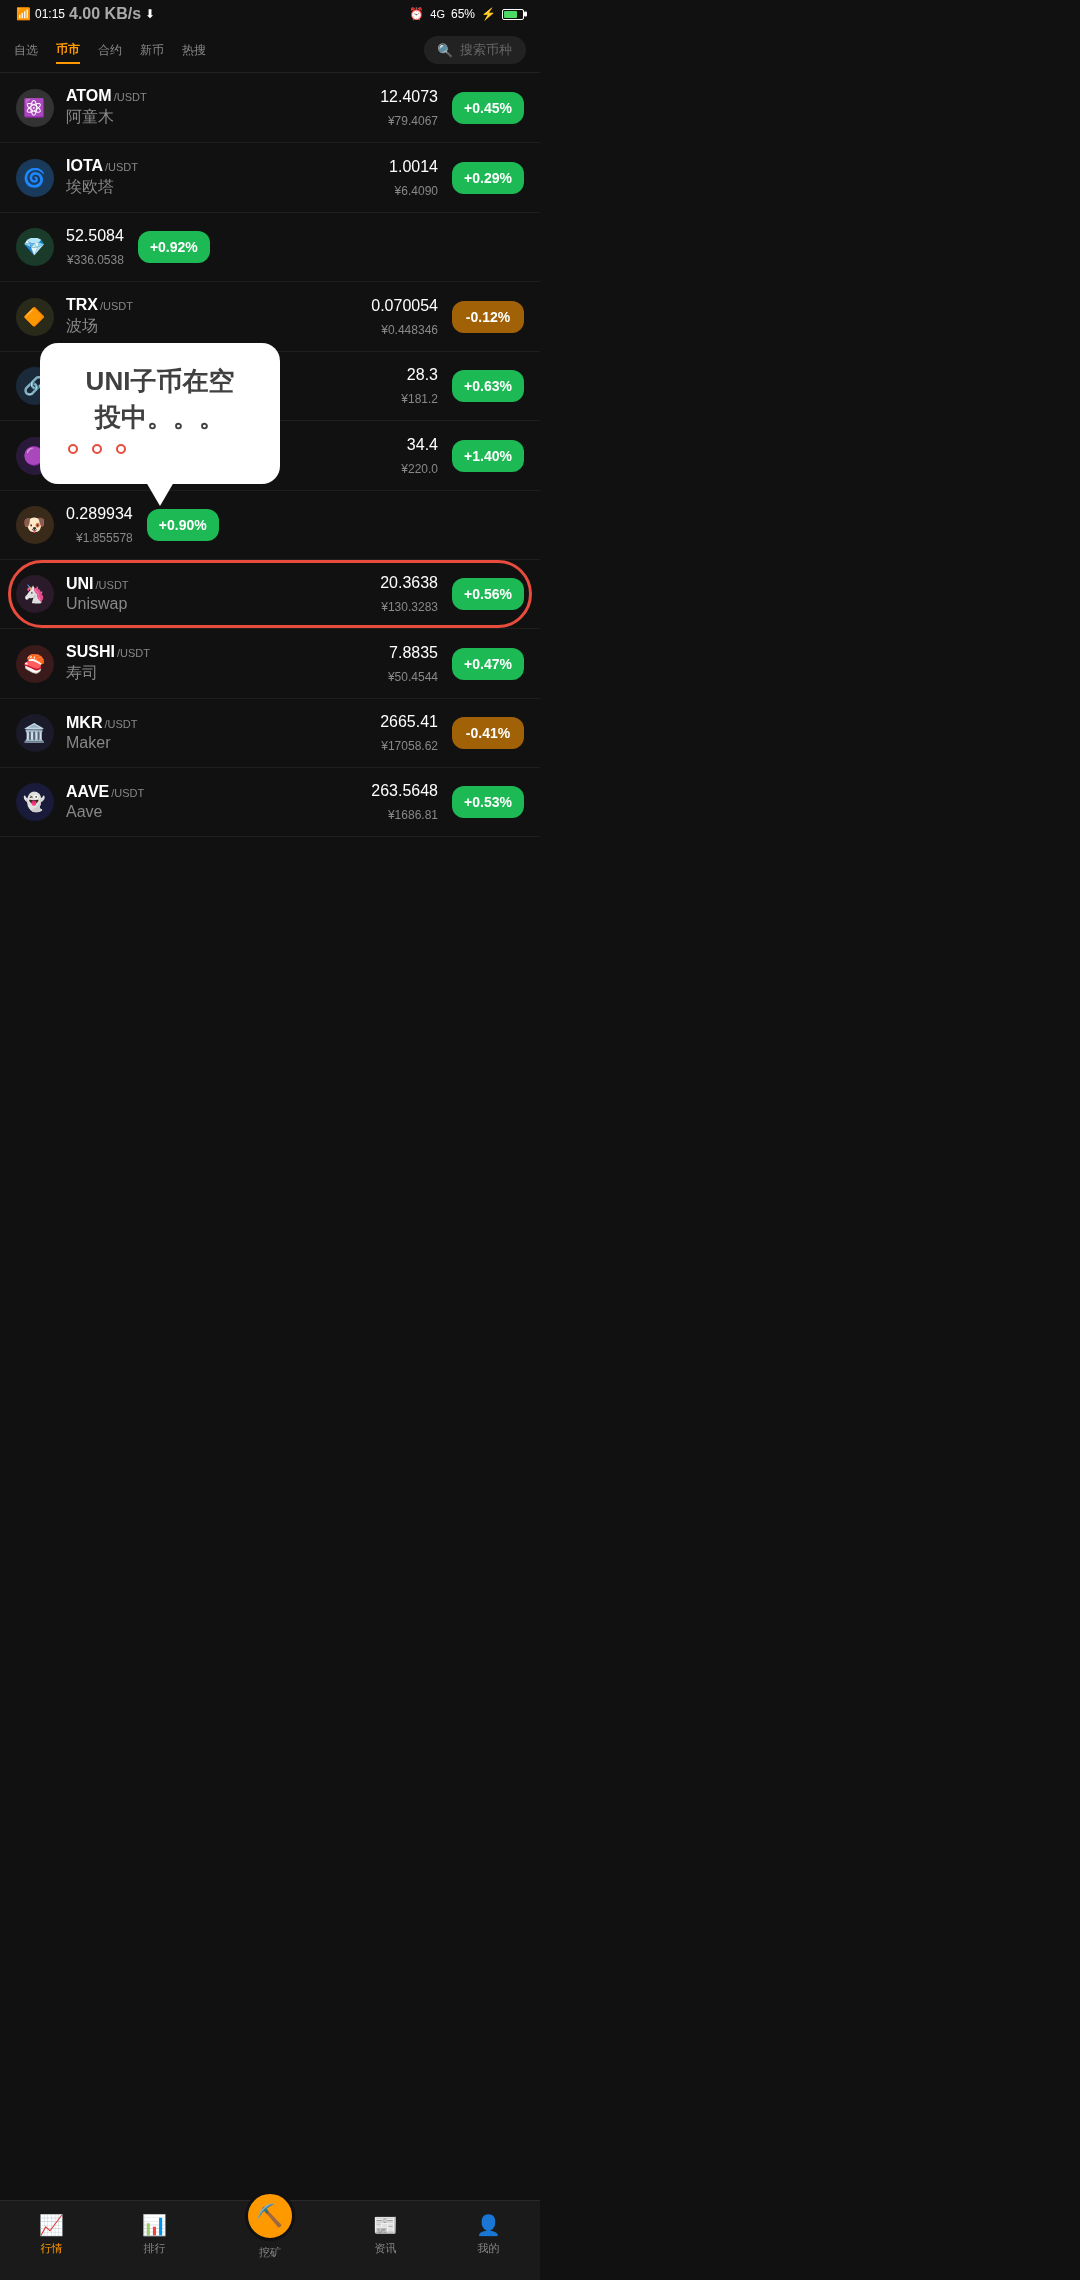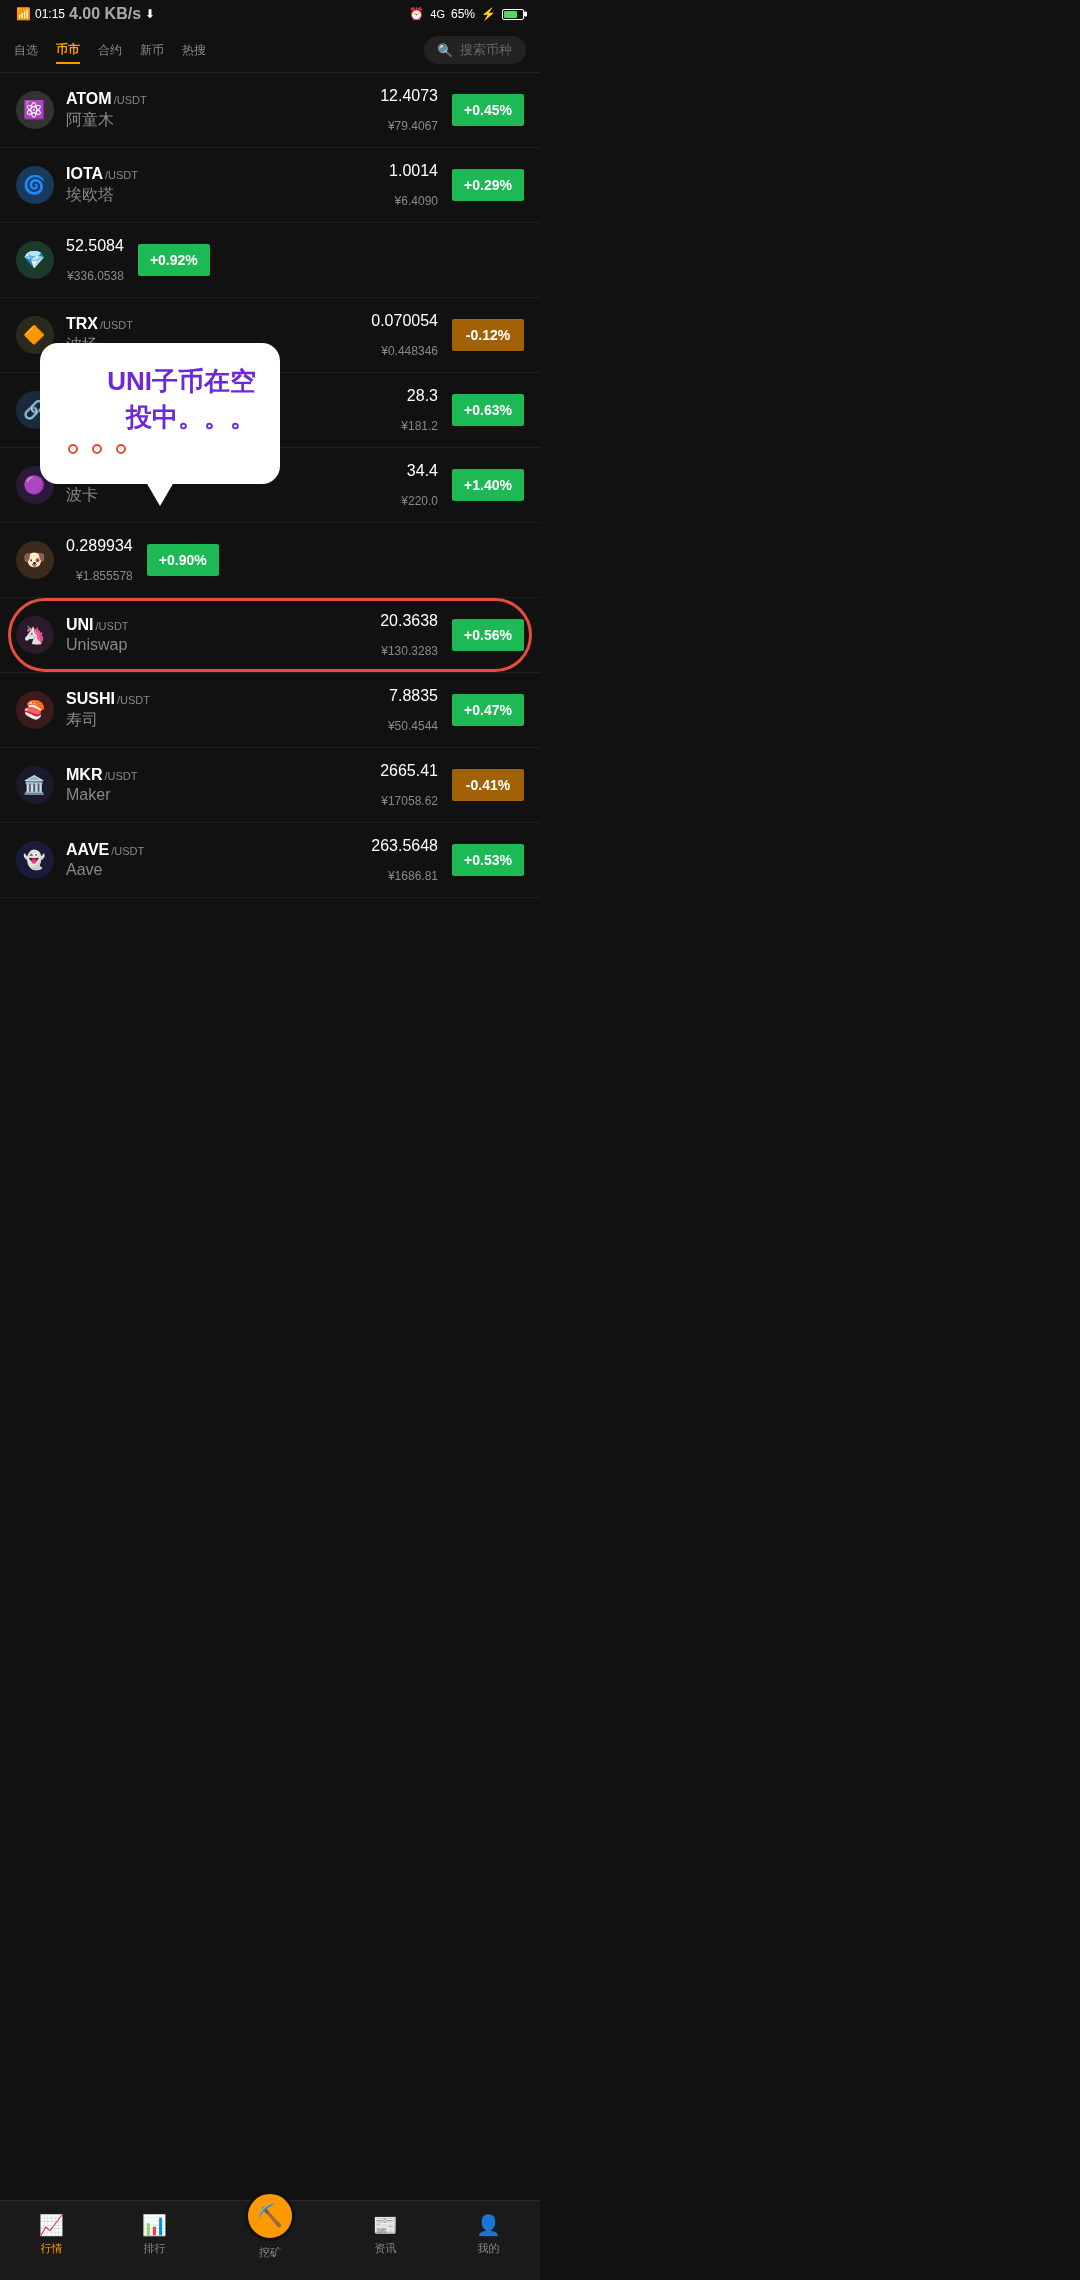--- a/index.html
+++ b/index.html
@@ -111,26 +111,26 @@
       margin-top: 2px;
     }
     .coin-price { text-align: right; margin-right: 14px; }
     .coin-price .price-usd {
       font-size: 16px;
       color: #fff;
     }
     .coin-price .price-cny {
       font-size: 12px;
       color: #888;
-      margin-top: 14px;
+      margin-top: 8px;
     }
     .price-change {
       min-width: 72px;
       padding: 8px 6px;
-      border-radius: 2px;
+      border-radius: 12px;
       text-align: center;
       font-size: 14px;
       font-weight: bold;
       color: #fff;
     }
     .green { background: #1db954; }
     .red { background: #a16207; }
 
     
     .speech-bubble {
@@ -150,23 +150,23 @@
       left: 50%;
       transform: translateX(-50%);
       width: 0; height: 0;
       border-left: 14px solid transparent;
       border-right: 14px solid transparent;
       border-top: 24px solid white;
     }
     .bubble-text {
       font-size: 26px;
       font-weight: bold;
-      color: #6d28d9;
+      color: #404040;
       line-height: 1.4;
-      text-align: right;
+      text-align: center;
     }
     .bubble-dots {
       display: flex;
       gap: 14px;
       margin-top: 8px;
       padding-left: 4px;
     }
     .bubble-dot {
       width: 10px; height: 10px;
       border: 2px solid #e74c3c;

